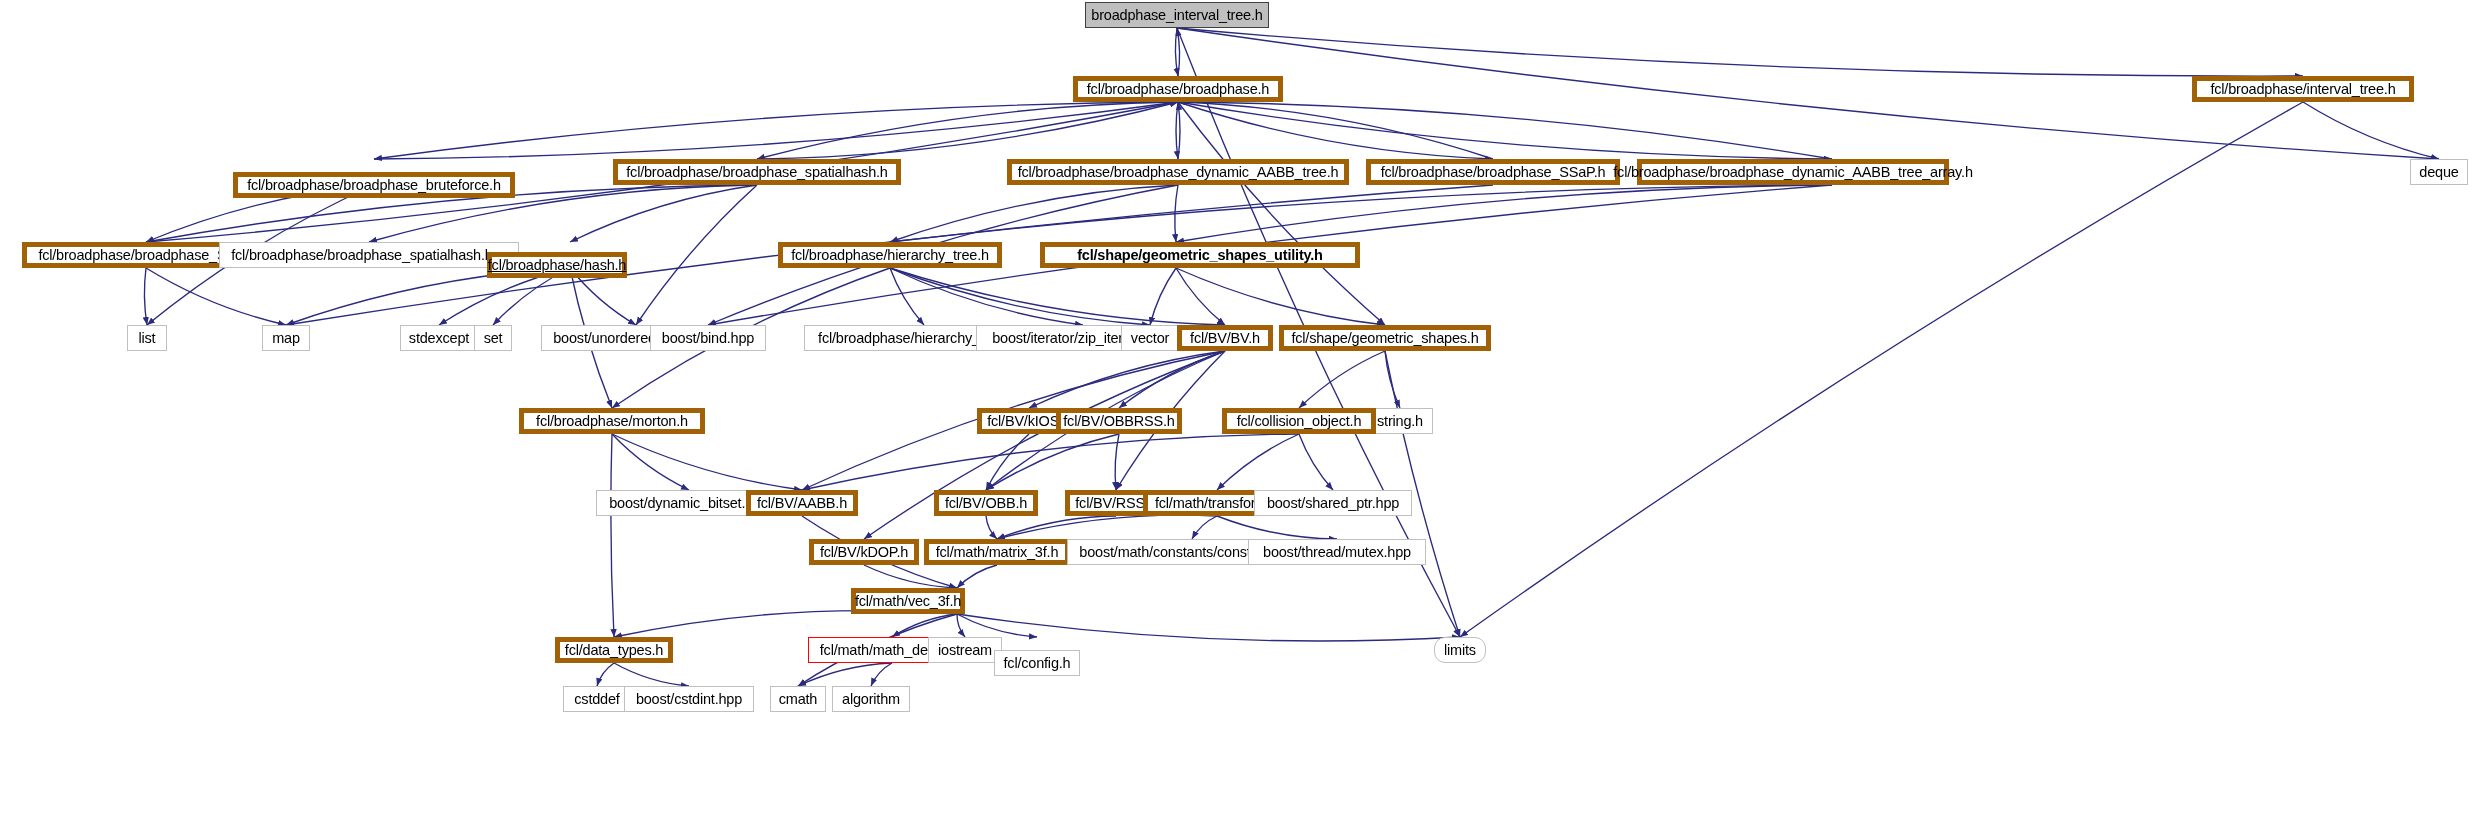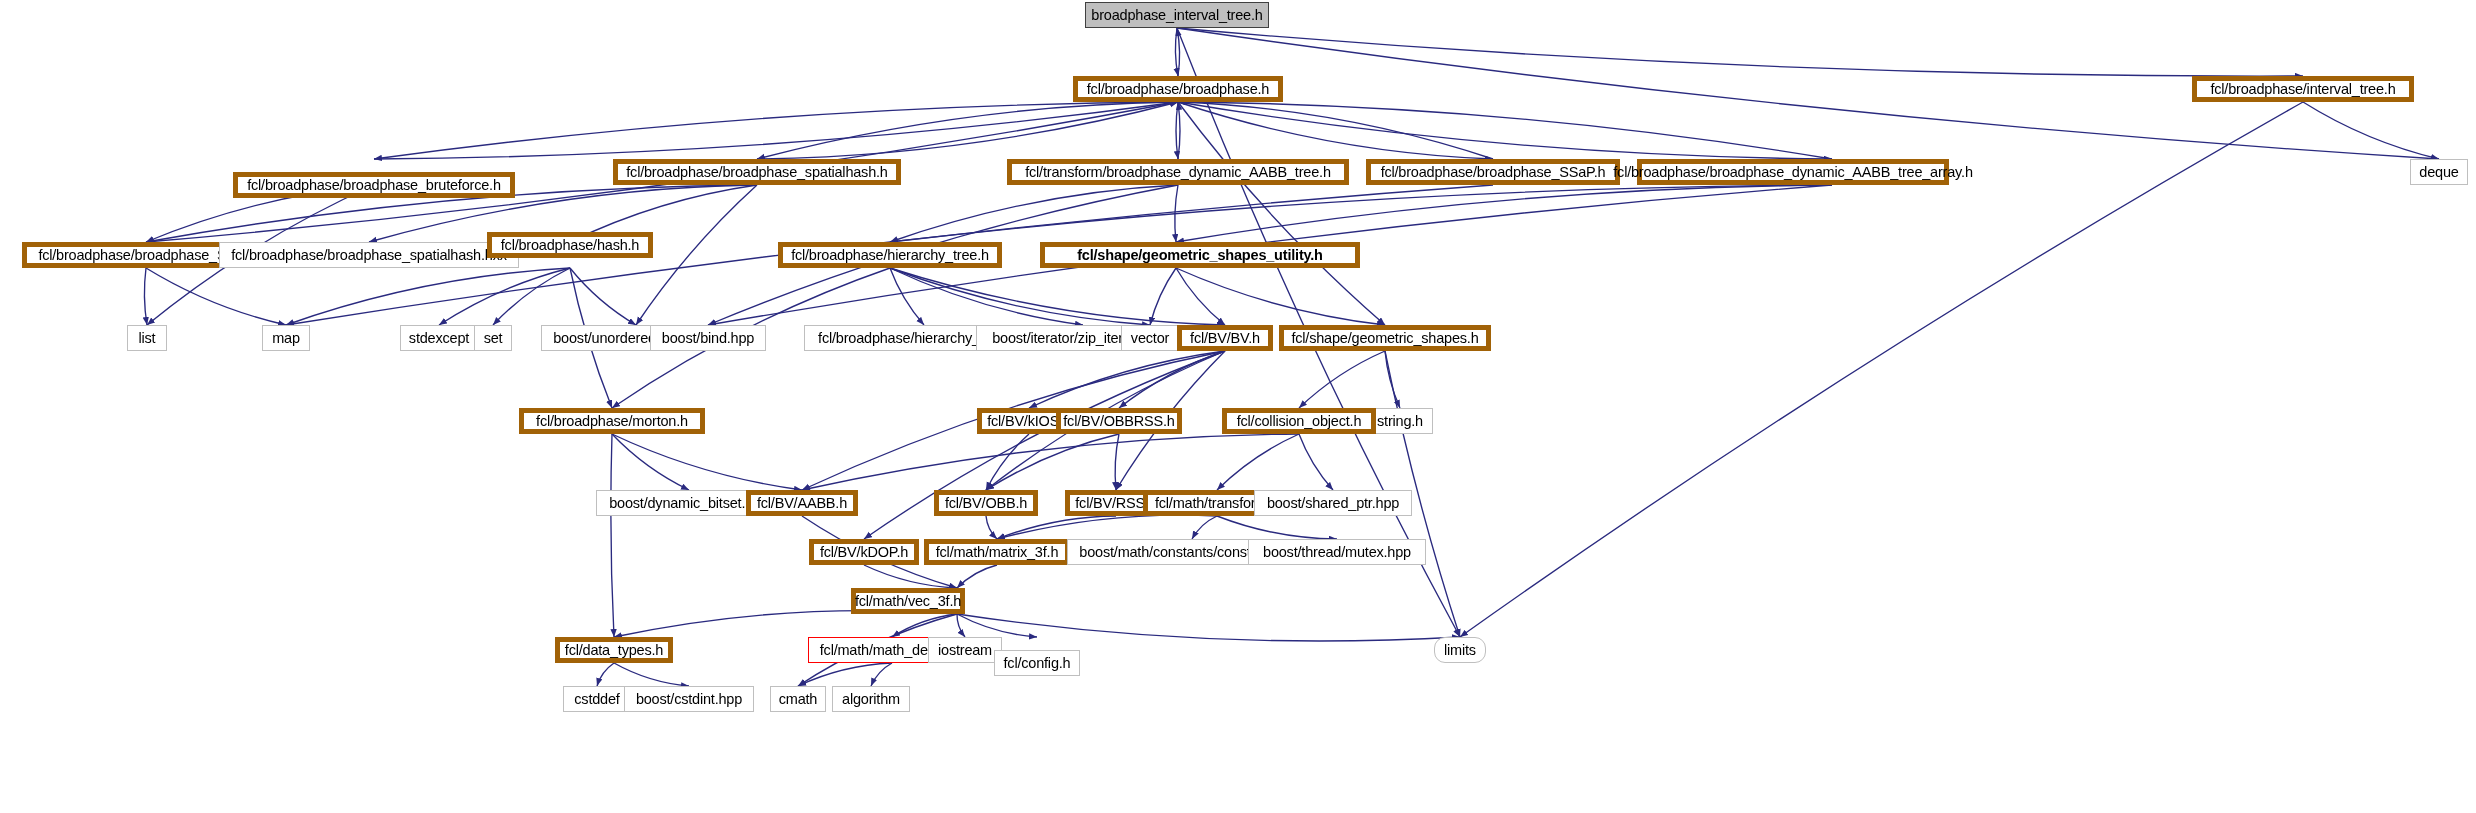--- a/index.html
+++ b/index.html
@@ -124,26 +124,26 @@
         <path d="M1385.0,351.0 Q1414.3,496.2 1460.0,637.0" marker-end="url(#ah)"></path>
       </g>
   </svg>
   <div id="node-layer">
       <div class="node root" style="left: 1085px; top: 2px; width: 184px;">broadphase_interval_tree.h</div>
       <div class="node solid" style="left: 1073px; top: 76px; width: 210px;">fcl/broadphase/broadphase.h</div>
       <div class="node solid" style="left: 2192px; top: 76px; width: 222px;">fcl/broadphase/interval_tree.h</div>
       <div class="node" style="left: 2410px; top: 159px; width: 58px;">deque</div>
       <div class="node solid" style="left: 233px; top: 159px; width: 282px; margin-top: 13px;">fcl/broadphase/broadphase_bruteforce.h</div>
       <div class="node solid" style="left: 613px; top: 159px; width: 288px;">fcl/broadphase/broadphase_spatialhash.h</div>
-      <div class="node solid" style="left: 1007px; top: 159px; width: 342px;">fcl/transform/broadphase_dynamic_AABB_tree.h</div>
+      <div class="node solid" style="left: 1007px; top: 159px; width: 342px;">fcl/broadphase/broadphase_dynamic_AABB_tree.h</div>
       <div class="node solid" style="left: 1366px; top: 159px; width: 254px;">fcl/broadphase/broadphase_SSaP.h</div>
       <div class="node solid" style="left: 1637px; top: 159px; width: 312px;">fcl/broadphase/broadphase_dynamic_AABB_tree_array.h</div>
       <div class="node solid" style="left: 22px; top: 242px; width: 248px;">fcl/broadphase/broadphase_SaP.h</div>
       <div class="node" style="left: 219px; top: 242px; width: 300px;">fcl/broadphase/broadphase_spatialhash.hxx</div>
-      <div class="node solid" style="left: 487px; top: 232px; width: 166px;">fcl/broadphase/hash.h</div>
+      <div class="node solid" style="left: 487px; top: 252px; width: 140px; text-decoration: underline;">fcl/broadphase/hash.h</div>
       <div class="node solid" style="left: 778px; top: 242px; width: 224px;">fcl/broadphase/hierarchy_tree.h</div>
       <div class="node solid" style="left: 1040px; top: 242px; width: 320px; font-weight: bold;">fcl/shape/geometric_shapes_utility.h</div>
       <div class="node" style="left: 127px; top: 325px; width: 40px;">list</div>
       <div class="node" style="left: 262px; top: 325px; width: 48px;">map</div>
       <div class="node" style="left: 400px; top: 325px; width: 78px;">stdexcept</div>
       <div class="node" style="left: 474px; top: 325px; width: 38px;">set</div>
       <div class="node" style="left: 541px; top: 325px; width: 190px;">boost/unordered_map.hpp</div>
       <div class="node" style="left: 650px; top: 325px; width: 116px;">boost/bind.hpp</div>
       <div class="node" style="left: 804px; top: 325px; width: 240px;">fcl/broadphase/hierarchy_tree.hxx</div>
       <div class="node" style="left: 976px; top: 325px; width: 214px;">boost/iterator/zip_iterator.hpp</div>

